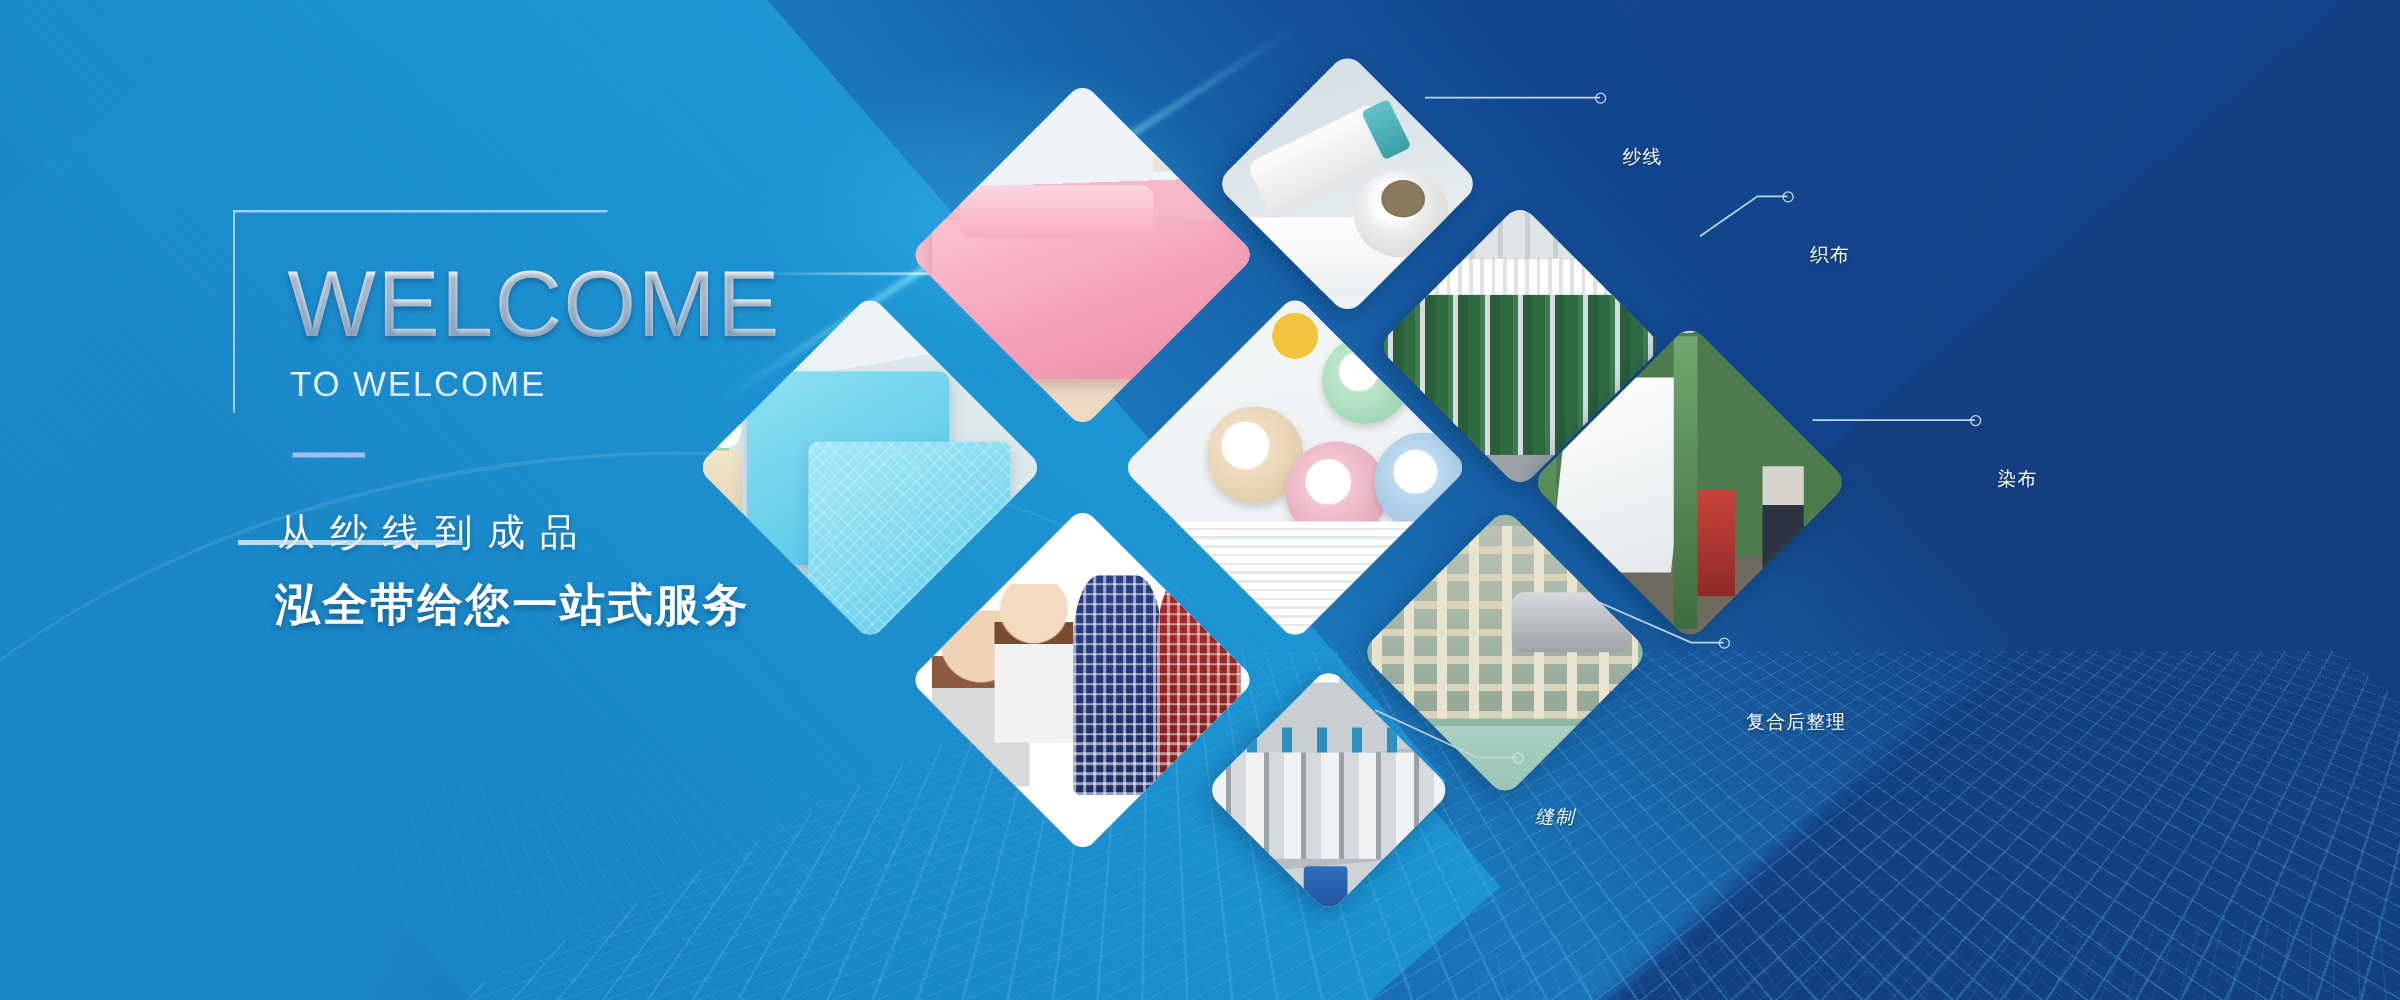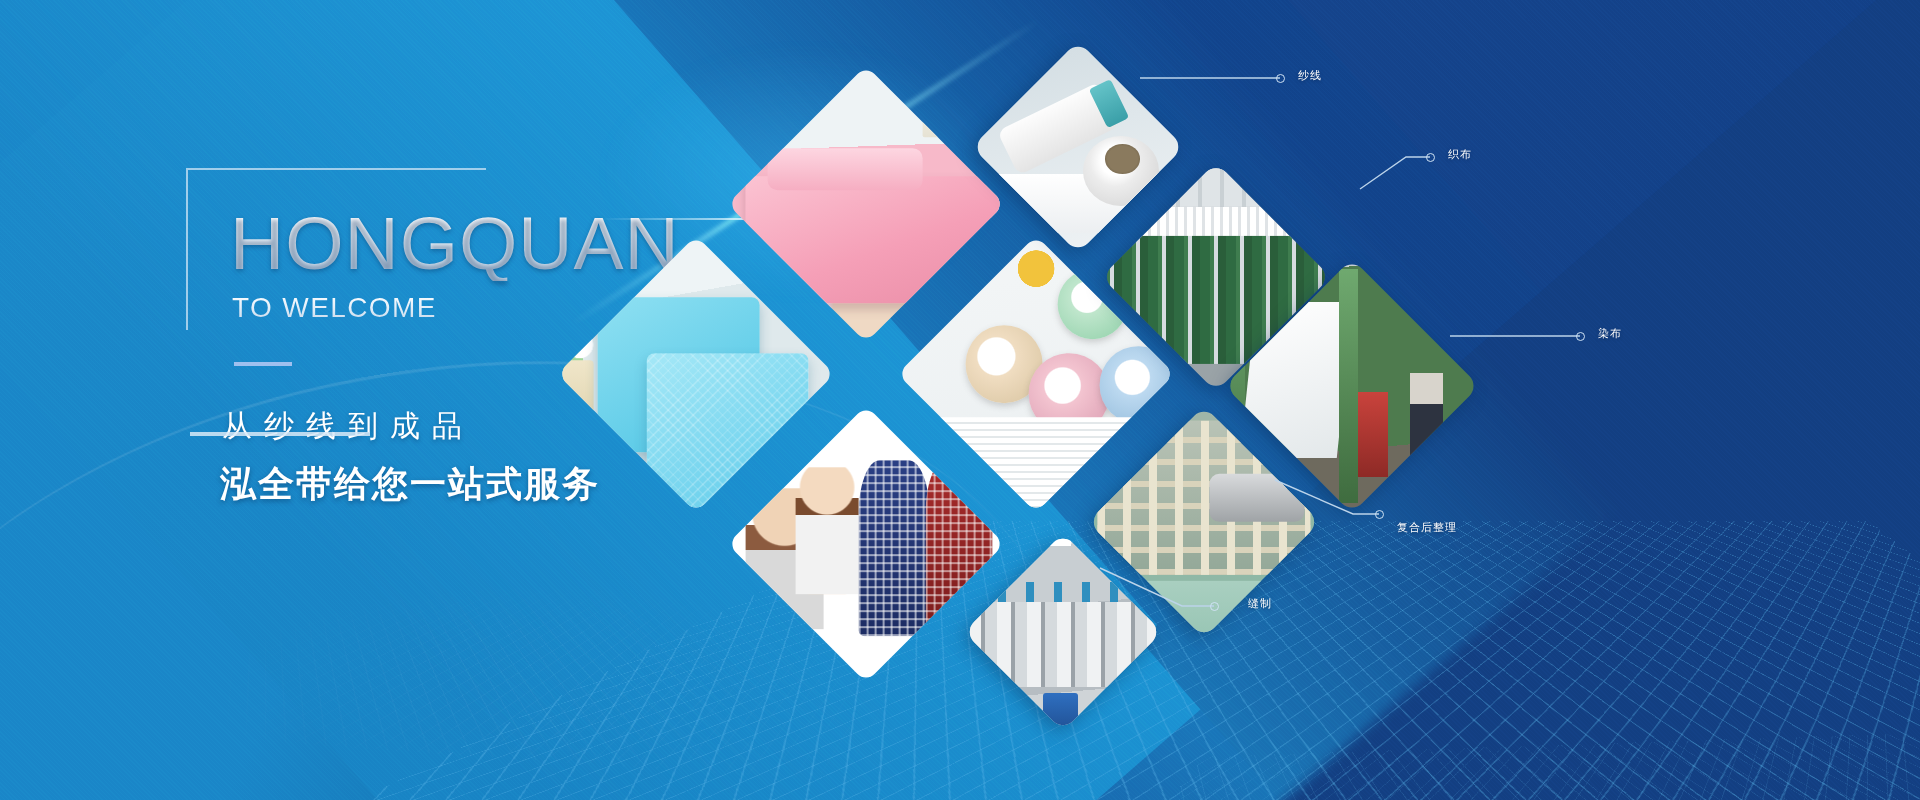--- a/index.html
+++ b/index.html
@@ -427,22 +427,22 @@
     background:linear-gradient(180deg,#2f6fc0,#1f4f92); border-radius:3px;
   }
 
   
   .callout { position:absolute; }
   .callout .dot {
     position:absolute; width:9px; height:9px; border-radius:50%;
     border:1.5px solid #cfe2f3; background:transparent;
   }
   .callout .lbl {
-    position:absolute; color:#ffffff; font-size:11px; letter-spacing:1px;
-    white-space:nowrap; text-shadow:0 1px 3px rgba(3,30,70,.55);
+    position:absolute; color:#ffffff; font-size:15px; letter-spacing:1px;
+    white-space:nowrap; text-shadow:0 1px 3px rgba(3,30,70,.55);margin-top:48px;
   }
   .callout svg { position:absolute; left:0; top:0; overflow:visible; }
   .callout svg path { fill:none; stroke:#bcd4ea; stroke-width:1.4; }
 
   .c-yarn  { left:1240px; top:64px;  }
   .c-weave { left:1390px; top:145px; }
   .c-dye   { left:1540px; top:322px; }
   .c-lam   { left:1335px; top:500px; }
   .c-sew   { left:1170px; top:592px; }
 </style>
@@ -465,21 +465,21 @@
     <div class="hatch"></div>
     <div class="flare-glow"></div>
     <div class="flare-streak"></div>
     <div class="flare-streak2"></div>
     <div class="flare-core"></div>
     <div class="hline-flare"></div>
   </div>
 
   <div class="left-text">
     <div class="bracket"></div>
-    <div class="welcome">HONGQUAN</div>
+    <div class="welcome">WELCOME</div>
     <div class="subtitle-en">TO WELCOME</div>
     <div class="rule-short"></div>
     <div class="cn-line1">从纱线到成品</div>
     <div class="cn-line2">泓全带给您一站式服务</div>
   </div>
   <div class="rule-long"></div>
 
   <div class="diamond-stage">
     <div class="dia-frame-outer"></div>
     <div class="dia-frame"></div>
@@ -595,16 +595,16 @@
       </svg>
     <div class="dot" style="left:40px; top:10px;"></div>
     <div class="lbl" style="left:62px; top:20px;">复合后整理</div>
   </div>
 
   <div class="callout c-sew">
     <svg width="90" height="60">
         <path d="M-70 -24 L12 14 L44 14"></path>
       </svg>
     <div class="dot" style="left:40px; top:10px;"></div>
-    <div class="lbl" style="left:78px; top:4px;">缝制</div>
+    <div class="lbl" style="left:58px; top:4px;font-style:italic;">缝制</div>
   </div>
 
 </div>
 
 </body></html>

